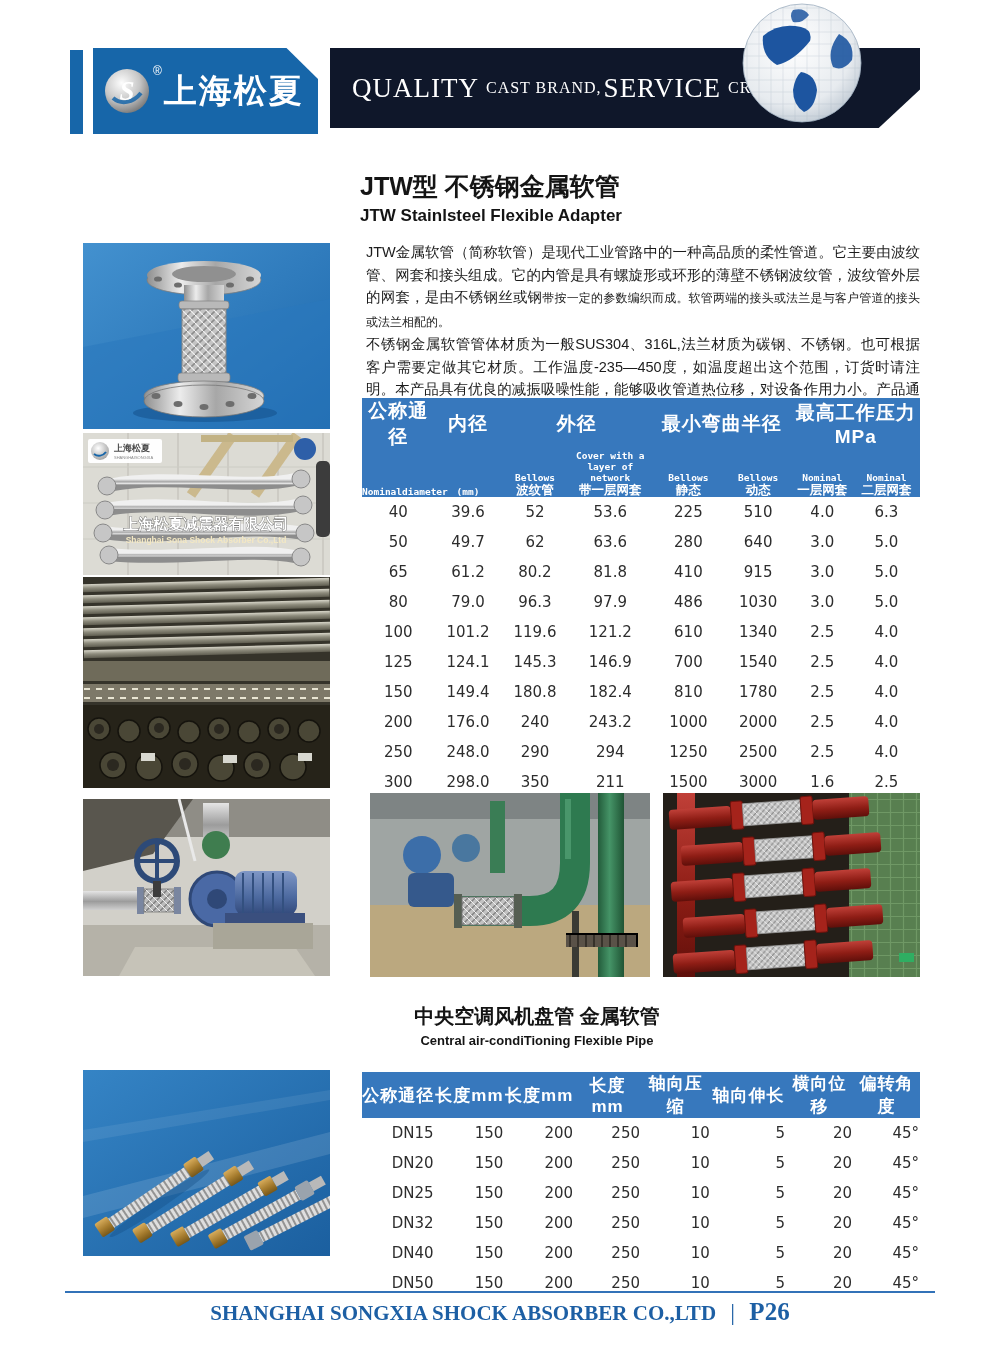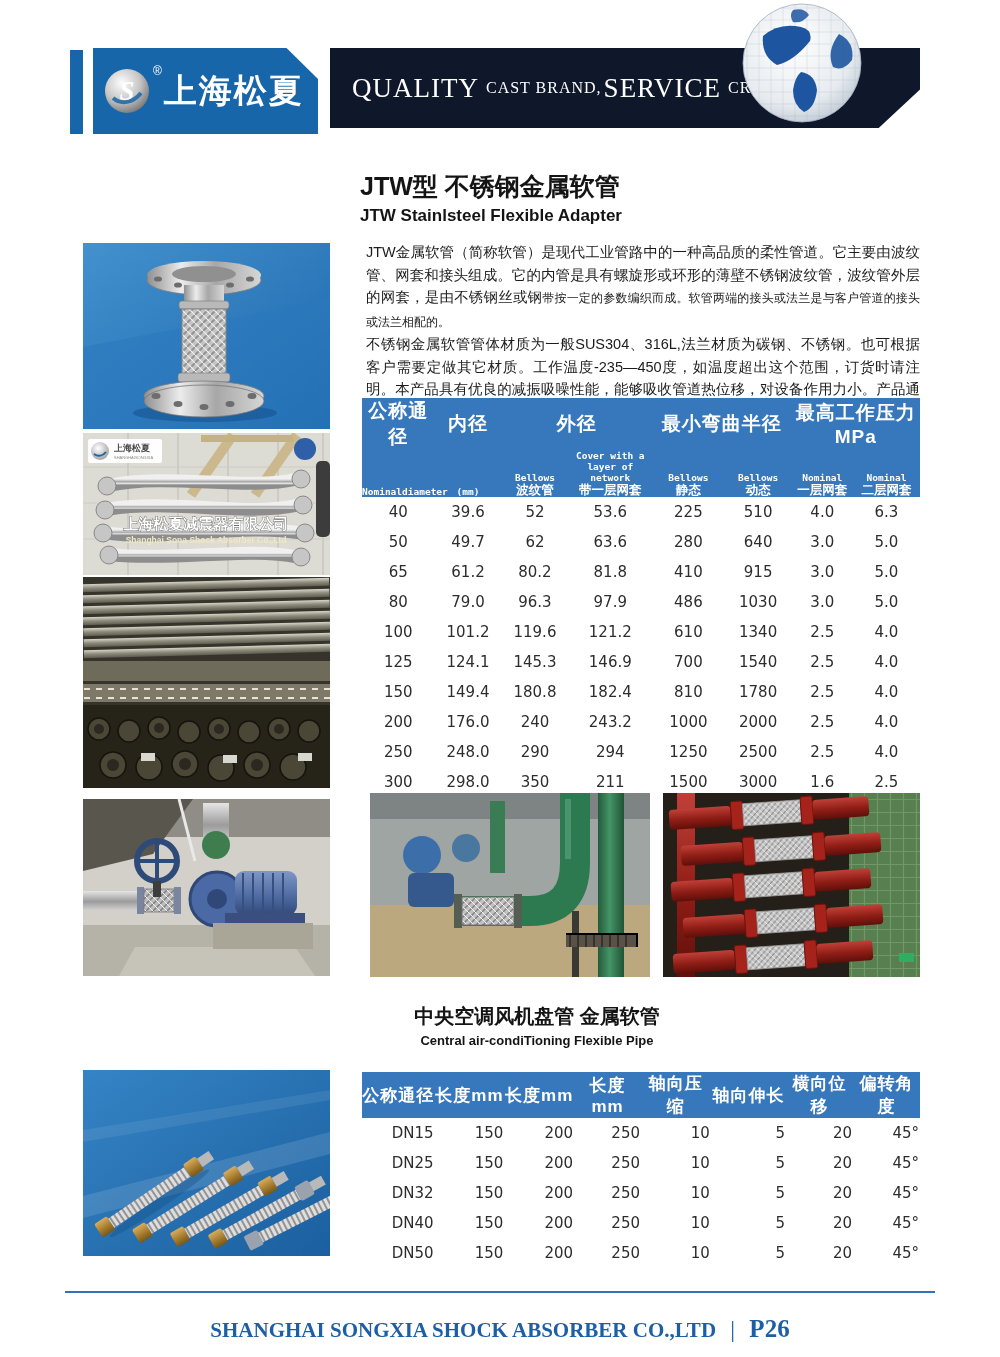--- a/index.html
+++ b/index.html
@@ -56,21 +56,21 @@
   #photo2 { left:83px; top:433px; width:247px; height:142px; }
   #photo3 { left:83px; top:577px; width:247px; height:211px; }
   #photo4 { left:83px; top:799px; width:247px; height:177px; }
   #photo5 { left:370px; top:793px; width:280px; height:184px; }
   #photo6 { left:663px; top:793px; width:257px; height:184px; }
   #photo7 { left:83px; top:1070px; width:247px; height:186px; }
 
   
   .footer-rule { position:absolute; left:65px; top:1291px; width:870px; height:2px; background:#3272b8; }
   .footer { position:absolute; left:0; top:1298px; width:1000px; text-align:center;
-            font-family:"Liberation Serif", serif; font-weight:bold; color:#1d5fa4; font-size:21px;margin-top:17px; }
+            font-family:"Liberation Serif", serif; font-weight:bold; color:#1d5fa4; font-size:21px; }
   .footer .sep { font-weight:normal; margin:0 9px; font-size:24px; }
   .footer .pg { font-size:25px; }
 </style>
 </head>
 <body>
 
 <div class="page">
 
   <div class="hdr-sidebar"></div>
 
@@ -683,20 +683,30 @@
           <td>DN15</td>
           <td>150</td>
           <td>200</td>
           <td>250</td>
           <td>10</td>
           <td>5</td>
           <td>20</td>
           <td>45°</td>
         </tr>
         <tr>
+          <td>DN20</td>
+          <td>150</td>
+          <td>200</td>
+          <td>250</td>
+          <td>10</td>
+          <td>5</td>
+          <td>20</td>
+          <td>45°</td>
+        </tr>
+        <tr>
           <td>DN25</td>
           <td>150</td>
           <td>200</td>
           <td>250</td>
           <td>10</td>
           <td>5</td>
           <td>20</td>
           <td>45°</td>
         </tr>
         <tr>

